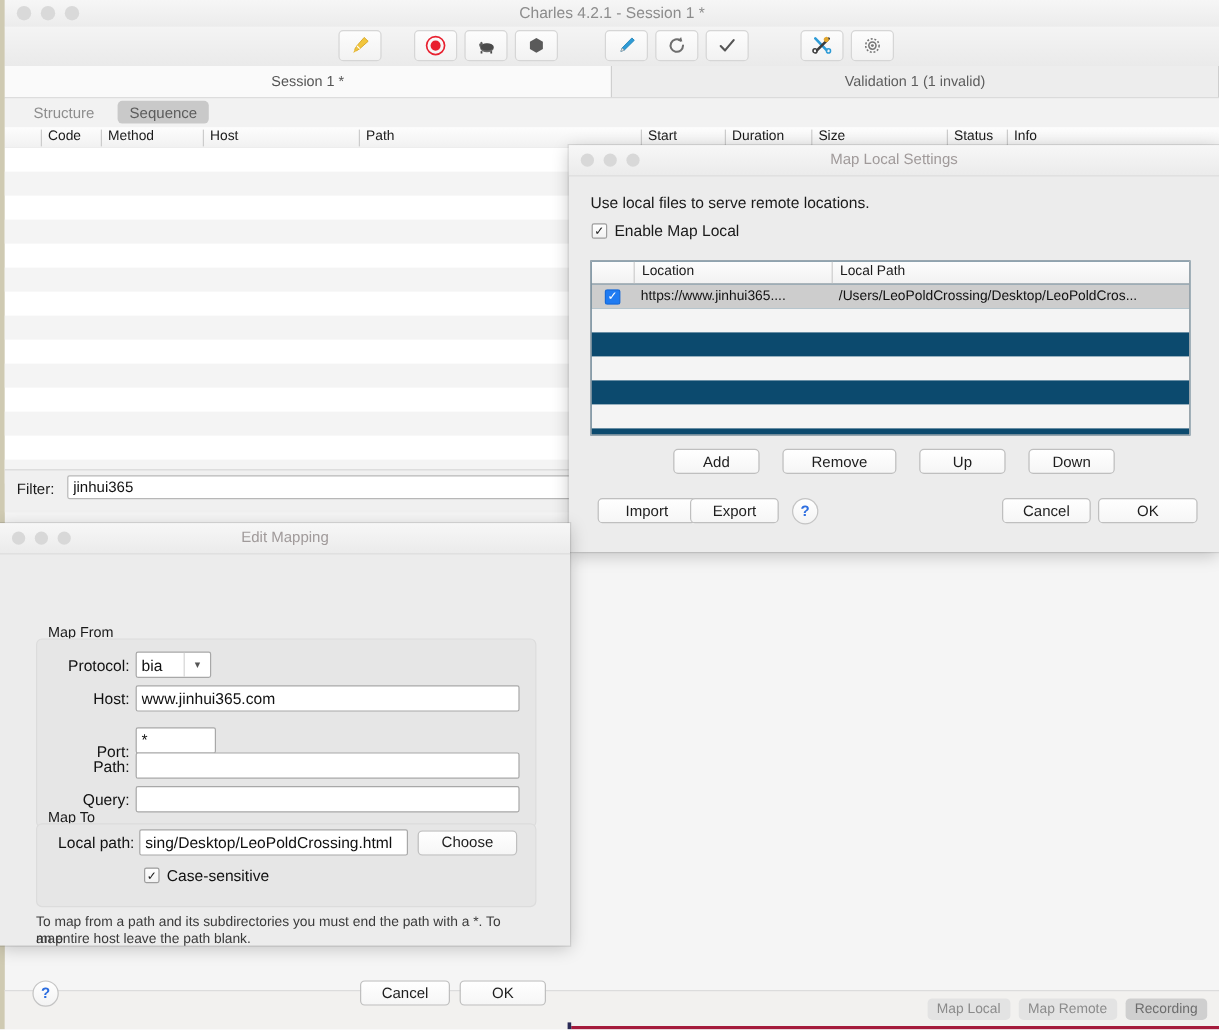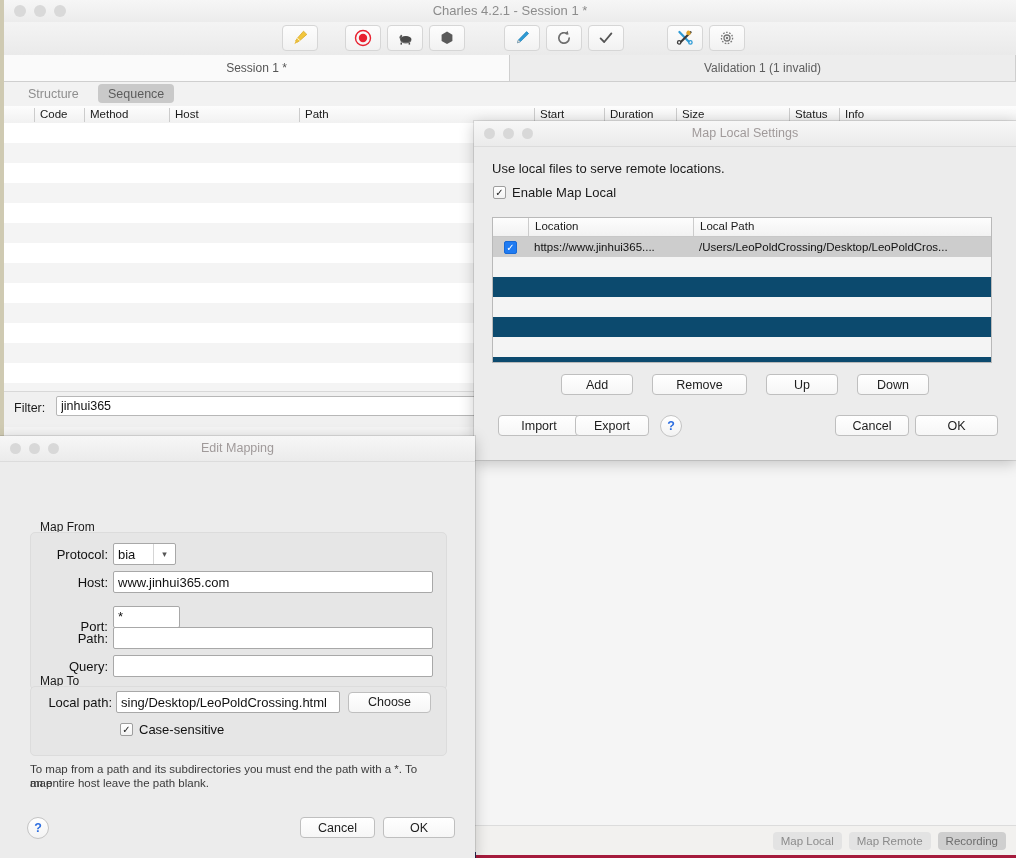--- a/index.html
+++ b/index.html
@@ -249,21 +249,21 @@
   .ml-row.sel { background: #cdcdcd; }
   .ml-row.alt { background: #f4f4f4; }
   .ml-cell { padding-left: 6px; box-sizing: border-box; overflow: hidden; white-space: nowrap; }
 
   .ml-rowbtns { position: absolute; left: 0; top: 253px; width: 542px; display: flex; justify-content: center; gap: 19px; }
   .ml-footer { position: absolute; left: 0; top: 294px; width: 542px; height: 30px; }
 
   
   #edit-mapping {
     left: 0px; top: 436px;
-    width: 475px; height: 422px;
+    width: 475px; height: 352px;
   }
   .group-label {
     position: absolute; font-size: 12px; color: #1a1a1a;
   }
   .groupbox {
     position: absolute;
     background: #e6e6e6;
     border: 1px solid #dcdcdc;
     border-radius: 5px;
   }

